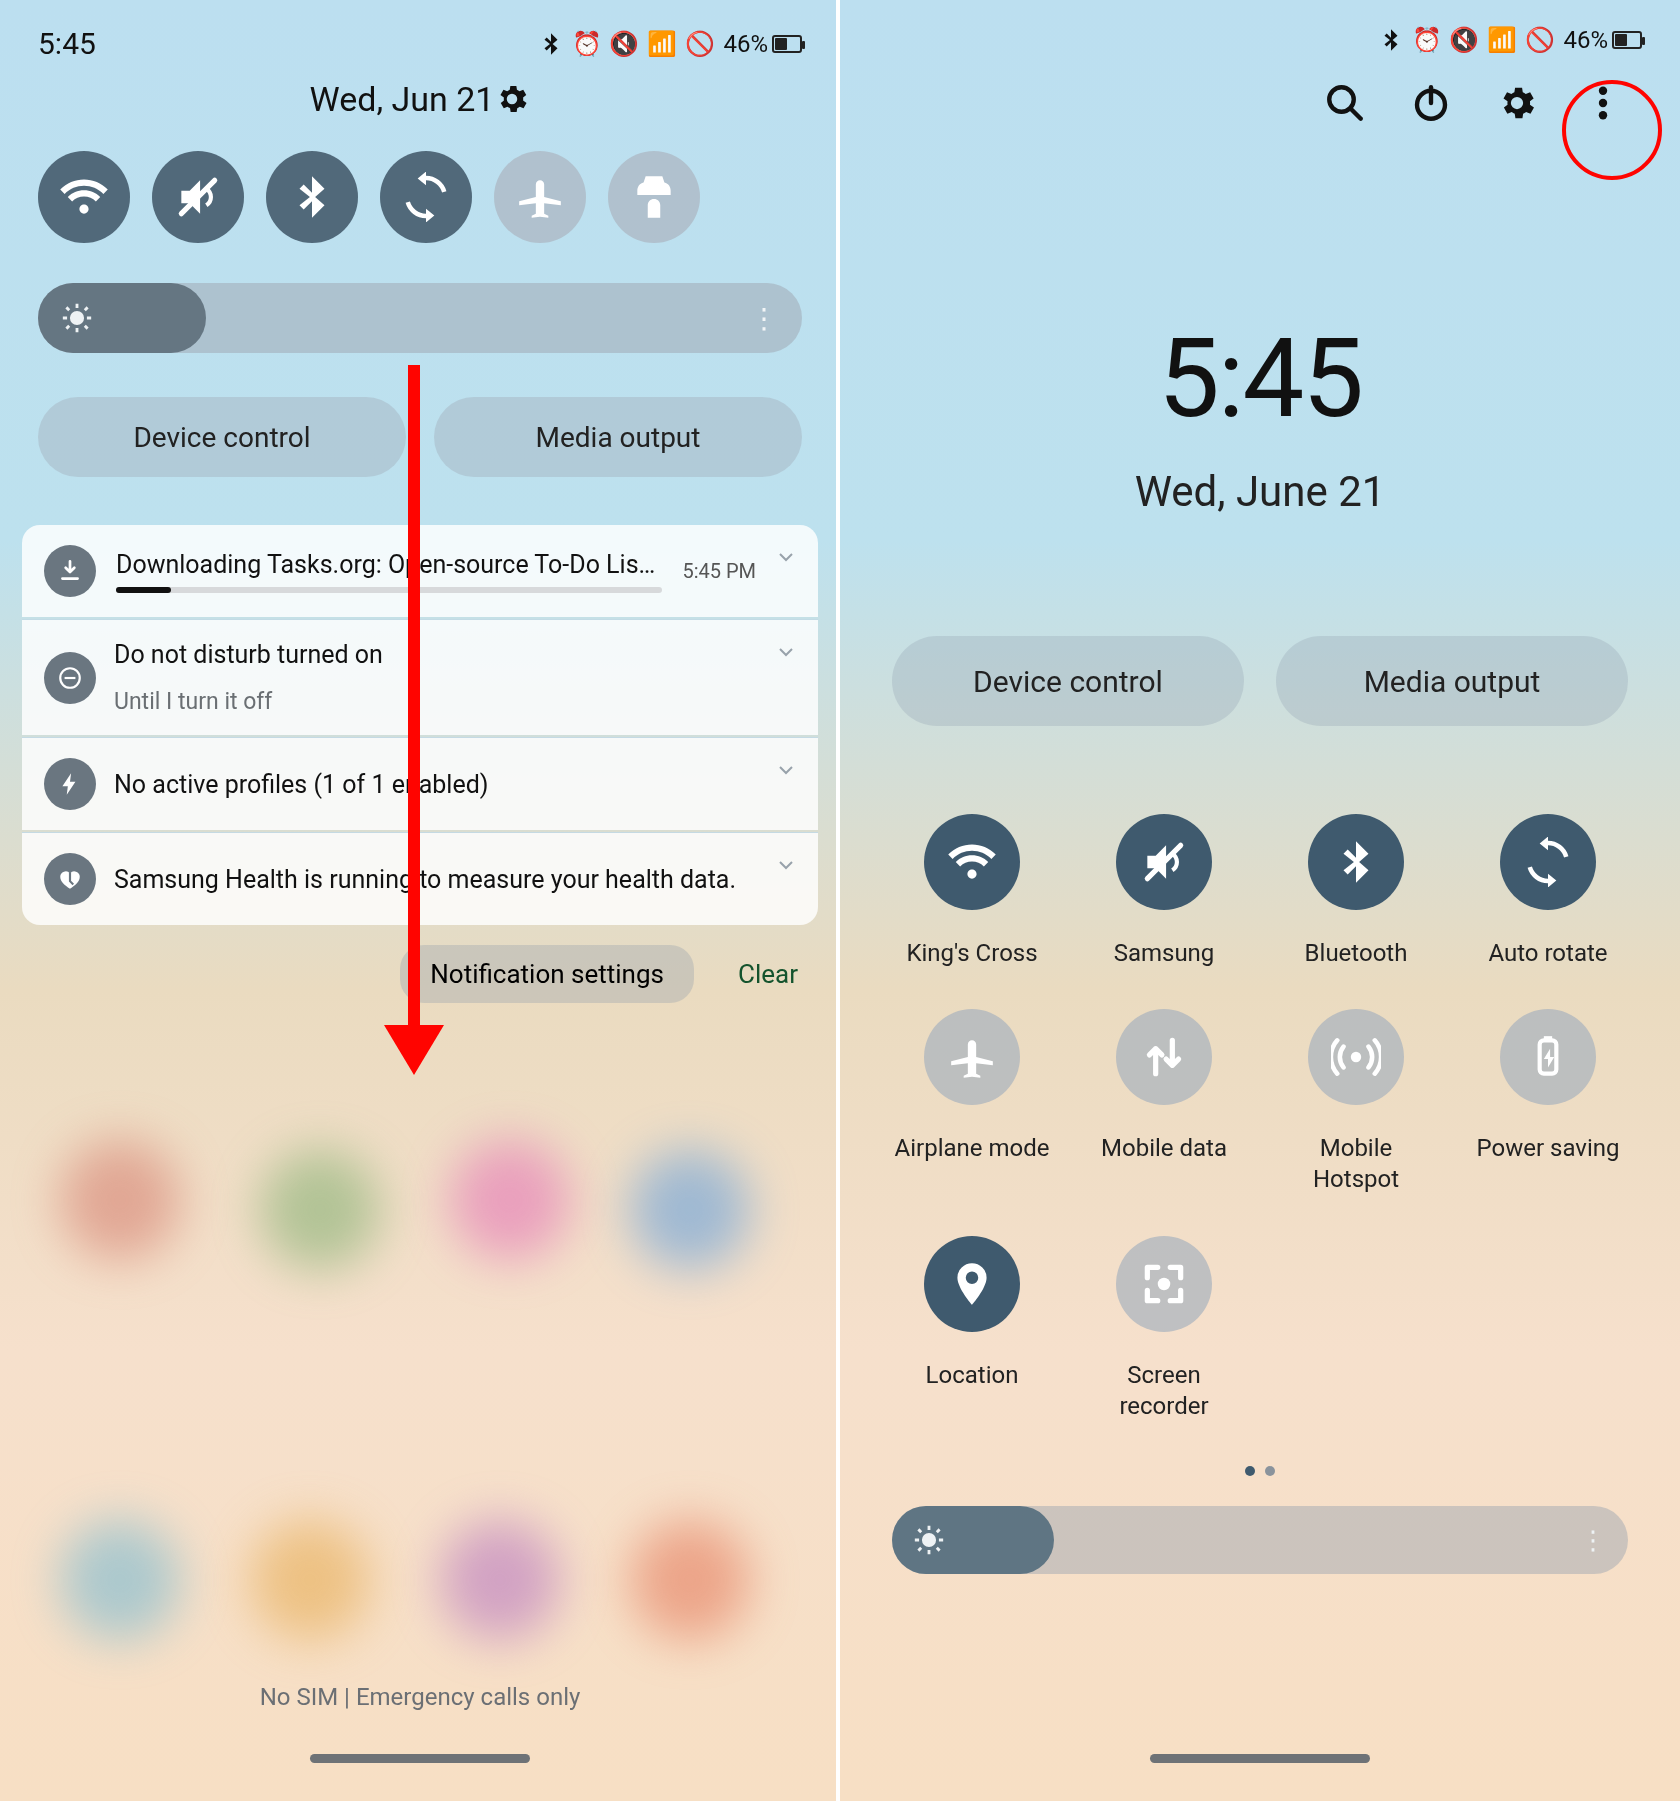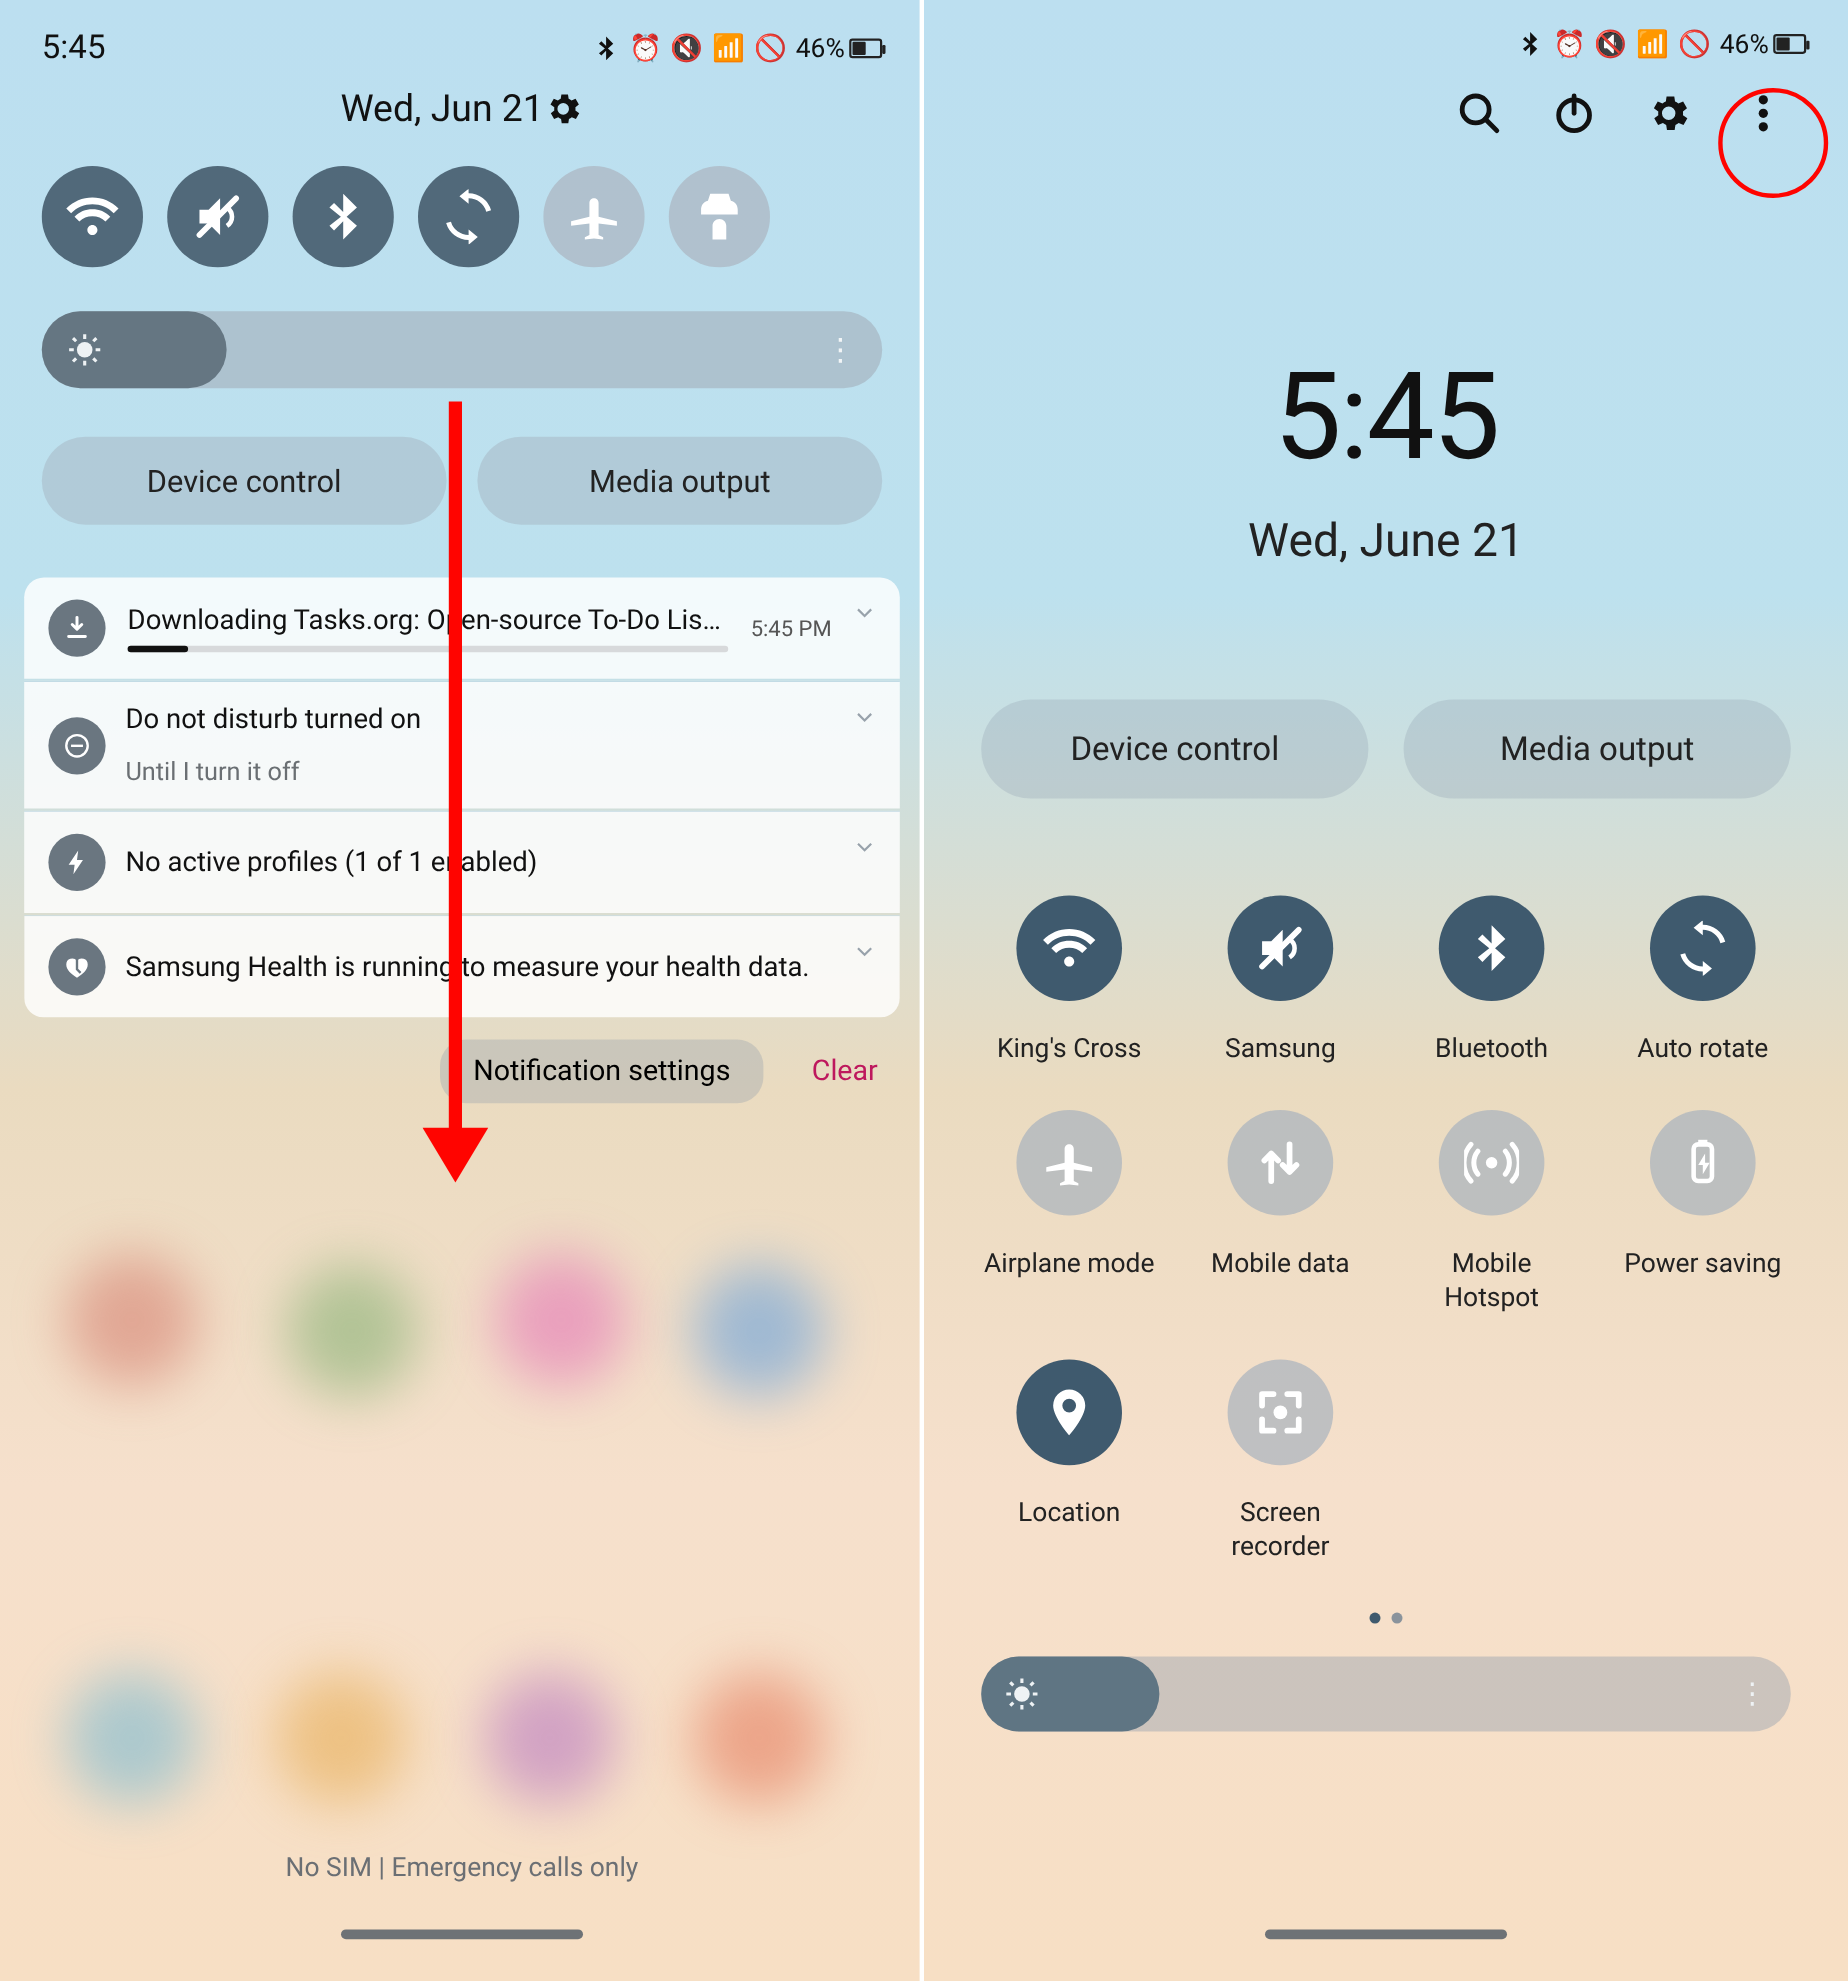--- a/index.html
+++ b/index.html
@@ -54,21 +54,21 @@
   .notif .ntext { flex:1; min-width:0; }
   .notif .title { font-size:25px; color:#111; white-space:nowrap; overflow:hidden; text-overflow:ellipsis; }
   .notif .sub { font-size:23px; color:#6a6f73;margin-top:19px; }
   .notif .time { font-size:20px; color:#555; margin-right:40px; }
   .notif .chev { position:absolute; right:20px; top:20px; width:24px; height:24px; }
   .progress { width:100%; height:6px; background:#d7d9db; border-radius:3px; margin-top:8px; position:relative; }
   .progress .pfill{ height:100%; background:#111; border-radius:3px; }
 
   .notif-actions { display:flex; justify-content:flex-end; gap:40px; padding:20px 38px 0 38px; font-size:26px; }
   .ns-btn { background:rgba(150,160,172,.35); padding:14px 30px; border-radius:24px; }
-  .clear { color:#be185d; padding:14px 4px; }
+  .clear { color:#14532d; padding:14px 4px; }
 
   .arrow-overlay { position:absolute; left:394px; top:365px; width:40px; height:740px; pointer-events:none; }
   .arrow-shaft { position:absolute; left:14px; top:0; width:12px; height:670px; background:#ff0400; }
   .arrow-head { position:absolute; left:-10px; top:660px; width:60px; height:60px; }
 
   .nosim { position:absolute; bottom:90px; width:100%; text-align:center; font-size:24px; color:#6b6f74; }
   .navbar-handle { position:absolute; bottom:38px; left:50%; transform:translateX(-50%); width:220px; height:9px; border-radius:5px; background:#6e7276; }
 
   
   .top-actions { display:flex; justify-content:flex-end; gap:44px; padding:28px 56px 0 0; align-items:center; }

